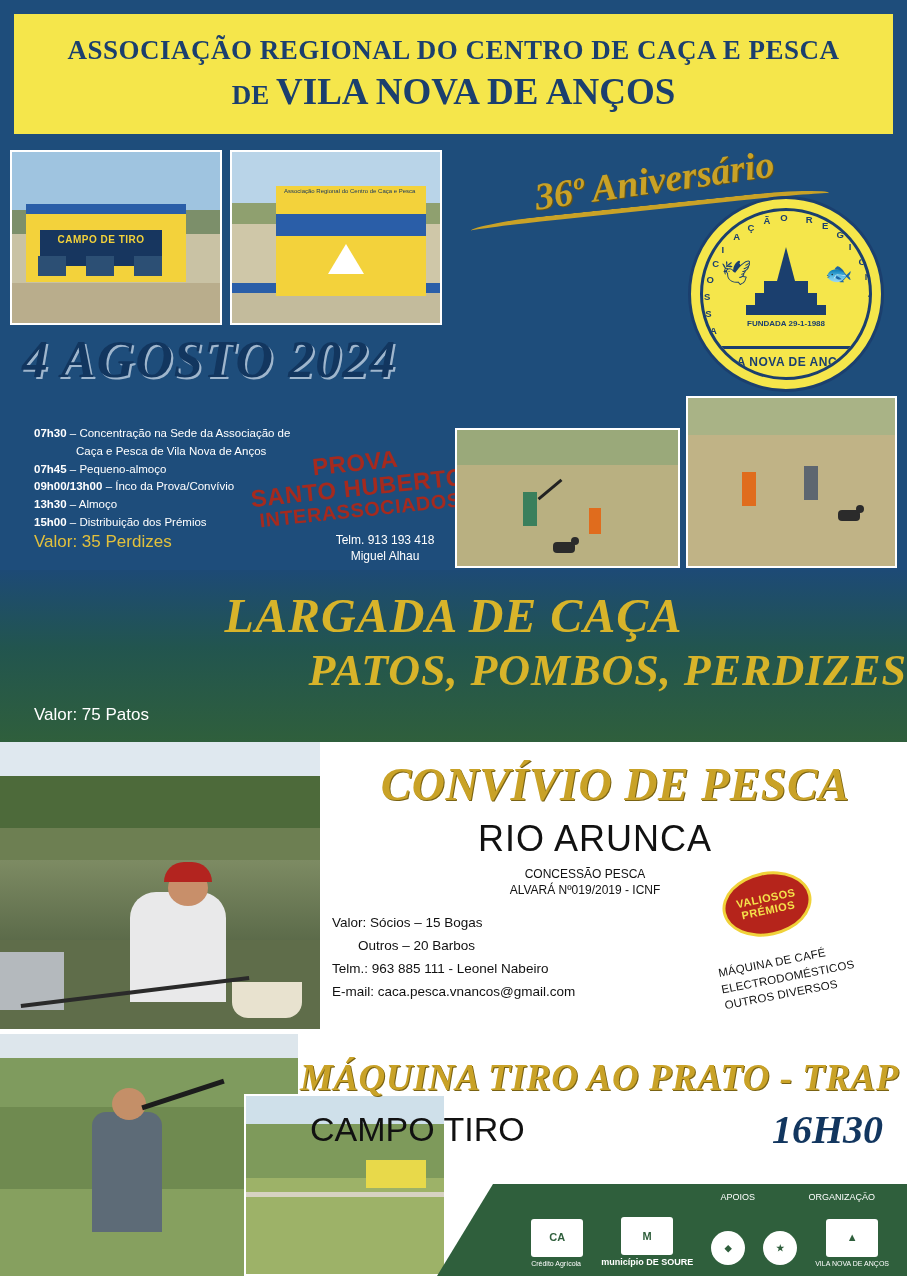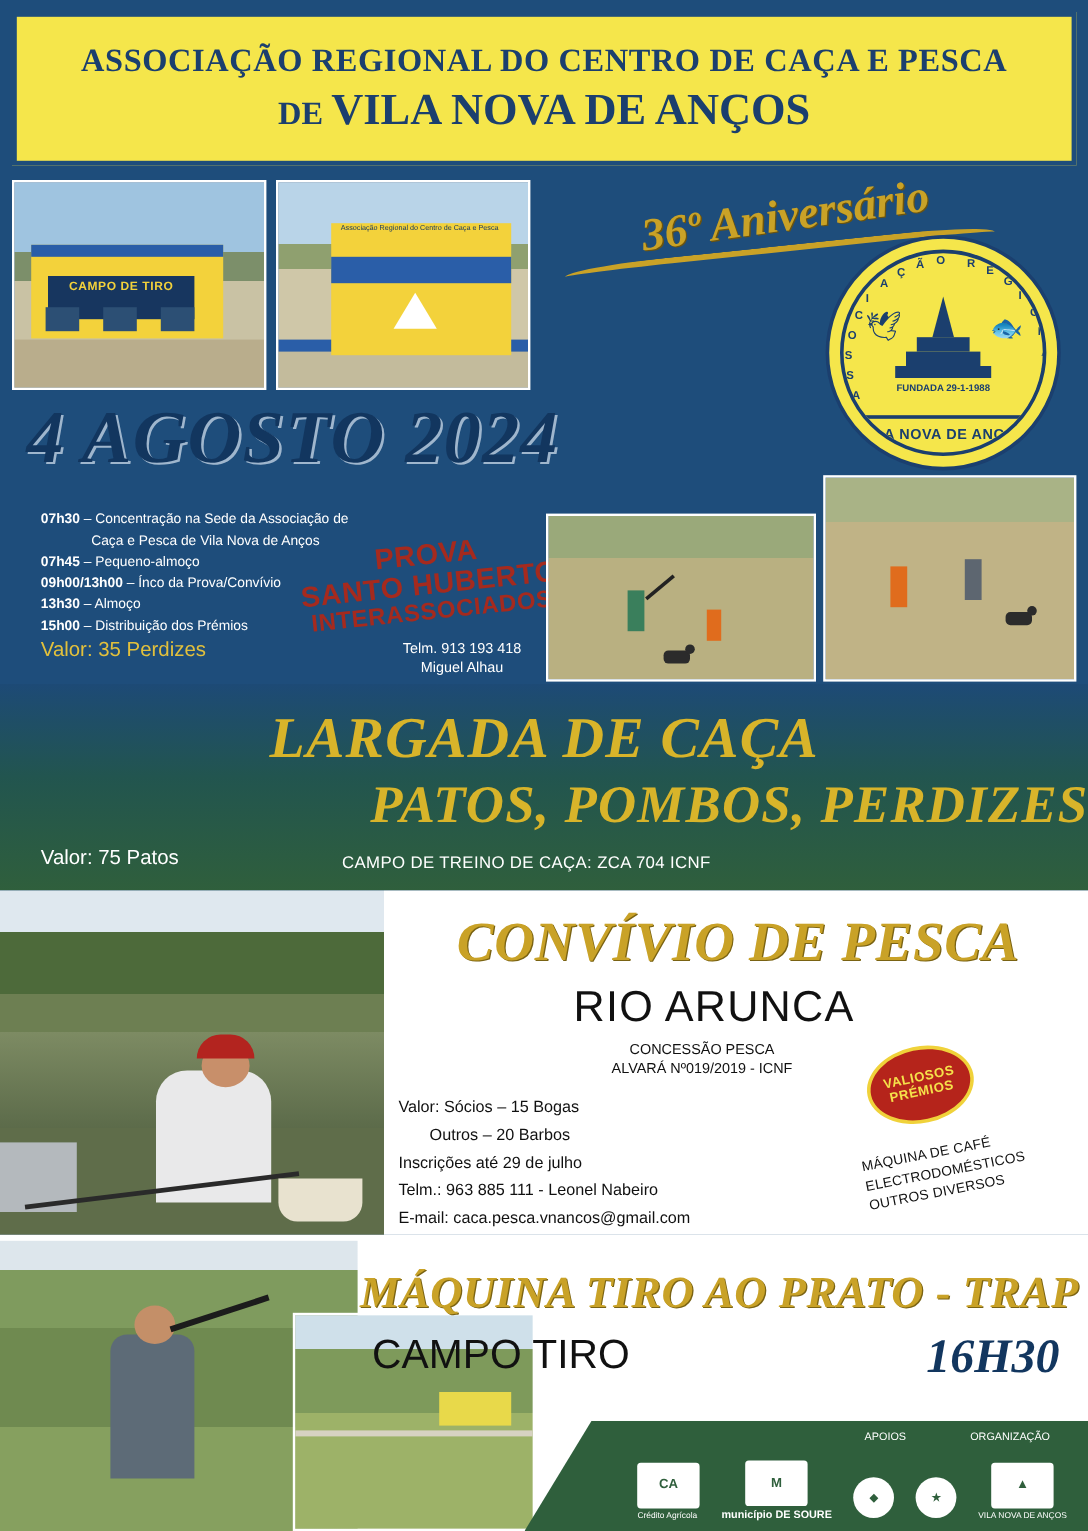--- a/index.html
+++ b/index.html
@@ -99,21 +99,21 @@
   .seal-bottom {
     position:absolute; left: 0; bottom: 8px; width: 100%; text-align:center;
     font-size: 12px; font-weight: bold; color: #1b3f6e; letter-spacing: 0.5px;
   }
   .seal-bar { position:absolute; left: 18px; bottom: 28px; width: 136px; height: 3px; background:#1b3f6e;}
 
   
   .big-date {
     position: absolute; left: 22px; top: 330px; width: 680px;
     font-family: "Liberation Serif", serif; font-weight: bold; font-style: italic;
-    font-size: 62px; color: #12365f; letter-spacing: 1px;
+    font-size: 52px; color: #12365f; letter-spacing: 1px;
     text-shadow: 2px 2px 0 #9fb6cd;
   }
 
   
   .schedule {
     position: absolute; left: 34px; top: 425px; width: 300px;
     color: #ffffff; font-size: 11.5px; line-height: 1.55;
   }
   .schedule .row { white-space: nowrap; }
   .schedule .t { font-weight: bold; }
@@ -404,21 +404,20 @@
   <div class="hunt2">
     <div class="hunter orange" style="left:54px; top:74px;"></div>
     <div class="hunter grey" style="left:116px; top:68px;"></div>
     <div class="dog" style="left:150px; top:112px;"></div>
   </div>
 
   <div class="largada-band"></div>
   <div class="largada-t1">LARGADA DE CAÇA</div>
   <div class="largada-t2">PATOS, POMBOS, PERDIZES</div>
   <div class="valor-patos">Valor: 75 Patos</div>
-  <div class="campo-treino">CAMPO DE TREINO DE CAÇA:  ZCA 704 ICNF</div>
 
   <div class="fish-photo">
     <div class="fish-water"></div>
     <div class="chair"></div>
     <div class="fisher-body"></div>
     <div class="fisher-head"></div>
     <div class="fisher-cap"></div>
     <div class="rod"></div>
     <div class="bucket"></div>
   </div>
@@ -426,21 +425,20 @@
   <div class="fish-panel"></div>
   <div class="convivio-pesca">CONVÍVIO DE PESCA</div>
   <div class="rio-arunca">RIO ARUNCA</div>
   <div class="concessao">
     <div>CONCESSÃO PESCA</div>
     <div>ALVARÁ Nº019/2019 - ICNF</div>
   </div>
   <div class="fish-info">
     <div>Valor: Sócios – 15 Bogas</div>
     <div class="ind">Outros – 20 Barbos</div>
-    <div>Inscrições até 29 de julho</div>
     <div>Telm.: 963 885 111 - Leonel Nabeiro</div>
     <div>E-mail: caca.pesca.vnancos@gmail.com</div>
   </div>
 
   <div class="stamp">
     <div class="stamp-e">
       <span>VALIOSOS</span>
       <span>PRÉMIOS</span>
     </div>
   </div>

